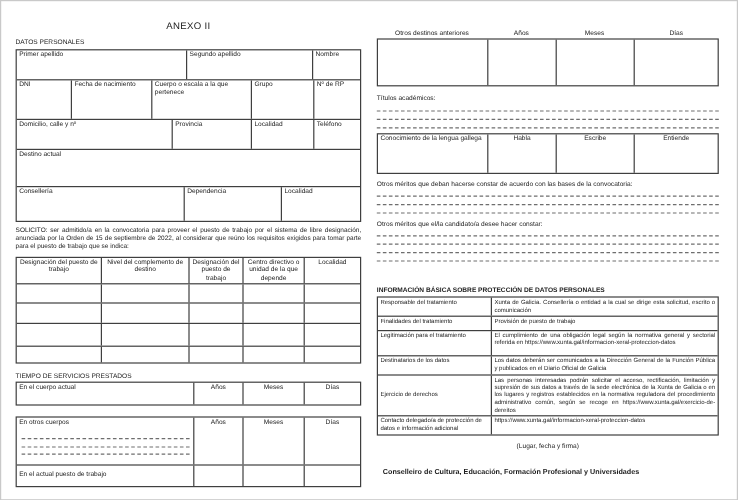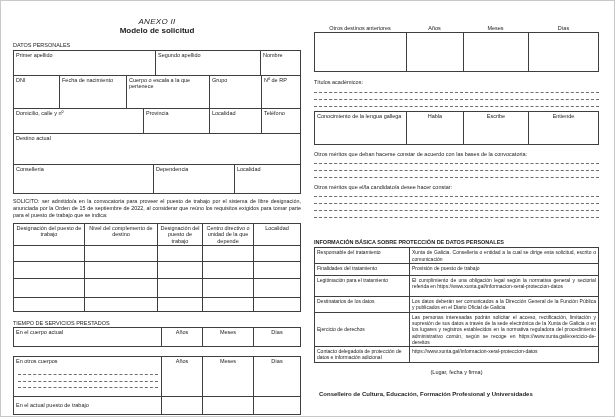--- a/index.html
+++ b/index.html
@@ -5,21 +5,21 @@
   * { margin:0; padding:0; box-sizing:border-box; }
   html,body { background:#fff; }
   .page {
     position:relative; width:615px; height:417px; background:#fff;
     border:1px solid #c9c9c9;
     font-family:"Liberation Sans", sans-serif; color:#1c1c1c; overflow:hidden;
   }
   .leftcol  { position:absolute; left:12px; top:0;  width:288px; }
   .rightcol { position:absolute; left:313px; top:0; width:285px; }
 
-  .title1 { margin-top:16px; text-align:center; font-size:8px; letter-spacing:0.3px;font-style:italic; }
+  .title1 { margin-top:16px; text-align:center; font-size:8px; letter-spacing:0.3px; }
   .title2 { text-align:center; font-size:8px; font-weight:bold; }
   .seclbl { font-size:5.5px; }
   .lbl    { font-size:5.5px; line-height:1.15; }
   .c      { text-align:center; }
   .b      { font-weight:bold; }
 
   .tbl   { border:1px solid #3f3f3f; }
   .trow  { display:flex; border-bottom:1px solid #3f3f3f; }
   .trow:last-child { border-bottom:none; }
   .tcell { border-right:1px solid #3f3f3f; padding:1px 2px; overflow:hidden; }
@@ -44,21 +44,20 @@
   .footer { position:absolute; left:318px; top:390px; font-size:6px; font-weight:bold; }
 </style>
 </head>
 <body>
 
 <div class="page">
 
   <div class="leftcol">
 
     <div class="title1">ANEXO II</div>
-    <div class="title2">Modelo de solicitud</div>
 
     <div class="seclbl" style="margin-top:7px">DATOS PERSONALES</div>
 
     <div class="tbl" style="margin-top:2px">
       <div class="trow" style="height:25px">
         <div class="tcell lbl dc-a1">Primer apellido</div>
         <div class="tcell lbl dc-a2">Segundo apellido</div>
         <div class="tcell lbl dc-a3">Nombre</div>
       </div>
       <div class="trow" style="height:33px">

